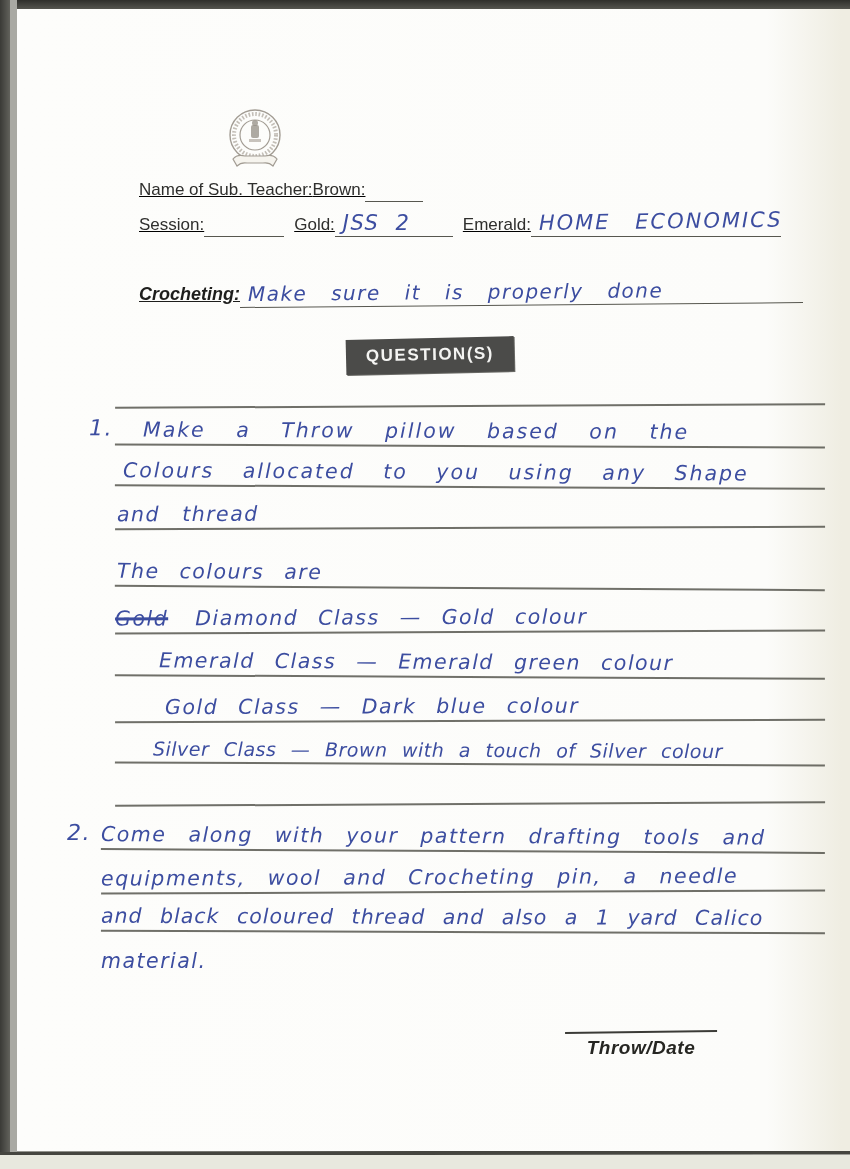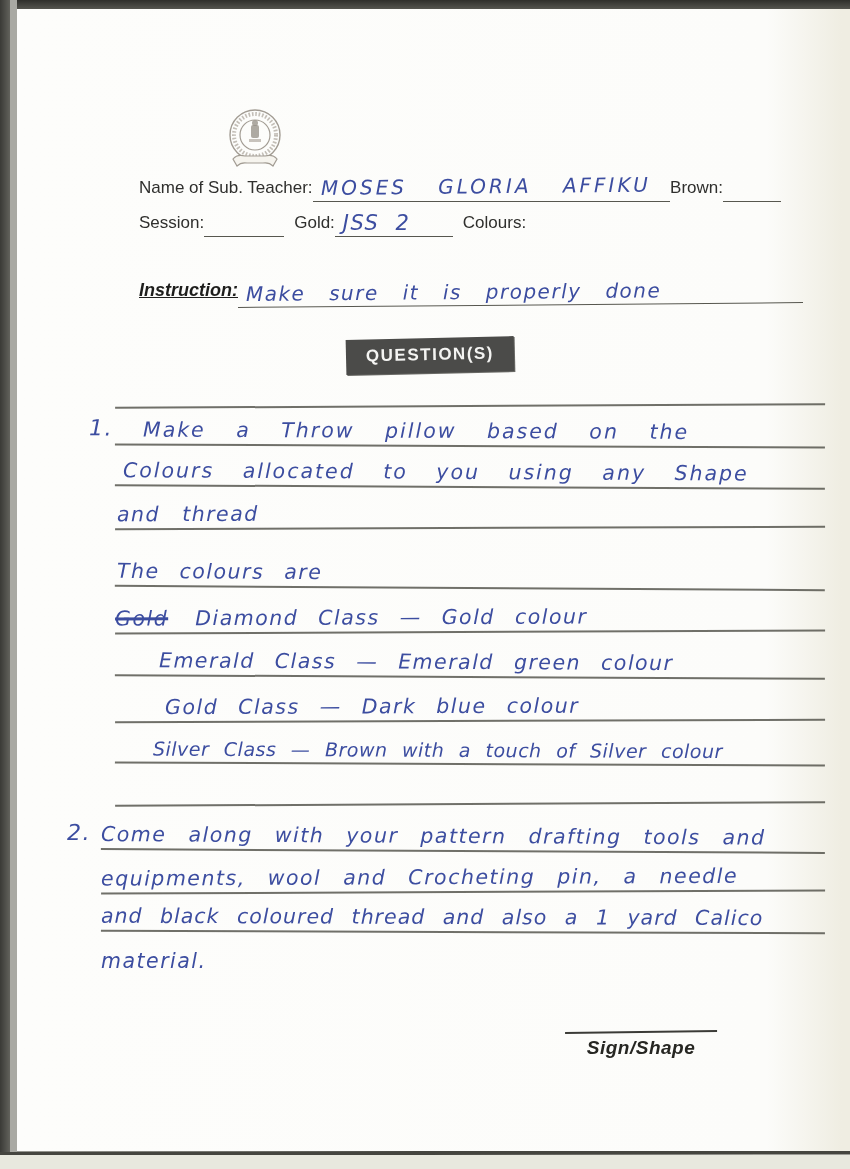--- a/index.html
+++ b/index.html
@@ -26,21 +26,21 @@
     text-align:center;font-size:23px;font-weight:bold;letter-spacing:.5px;color:#3a3a38;
   }
   .crest{position:absolute;left:206px;top:99px;width:64px;height:70px;}
   .form-title{
     position:absolute;left:334px;top:120px;
     font-family:"Liberation Serif",serif;font-weight:bold;font-size:17px;
     letter-spacing:1.5px;color:#46463f;
   }
 
   .printed{font-size:17px;color:#2f2f2d;}
-  .frow{position:absolute;display:flex;align-items:center;}
+  .frow{position:absolute;display:flex;align-items:flex-end;text-decoration:underline;}
   .frow .lbl{white-space:nowrap;padding-bottom:2px;}
   .blank{border-bottom:1.6px solid #57574f;position:relative;height:26px;}
   .hw{
     font-family:"DejaVu Sans",sans-serif;font-style:italic;color:#3c4da0;
     letter-spacing:1.5px;word-spacing:12px;
   }
   .blank .hw{position:absolute;bottom:1px;left:8px;white-space:nowrap;}
 
   .teacher-row{left:122px;top:166px;width:642px;}
   .teacher-blank{flex:1;}
@@ -131,43 +131,43 @@
       <rect x="28" y="17" width="8" height="13" rx="2" fill="#938d84" opacity="0.75"></rect>
       <circle cx="32" cy="15" r="3" fill="#938d84" opacity="0.75"></circle>
       <rect x="26" y="31" width="12" height="3" fill="#b0aaa1" opacity="0.7"></rect>
       <path d="M10 51 Q14 46 22 48 L42 48 Q50 46 54 51 L50 58 Q46 54 40 55 L24 55 Q18 54 14 58 Z" fill="#f6f4ee" stroke="#a29c93" stroke-width="1.2"></path>
     </svg>
   </div>
 
 
   <div class="frow teacher-row">
     <span class="lbl printed">Name of Sub. Teacher:</span>
-    <span class="blank teacher-blank">
-      <span class="hw name-hw">MOSES GLORIA AFFIKU</span>
-    </span>
     <span class="lbl printed">Brown:</span>
     <span class="blank term-blank">
       <span class="hw"></span>
     </span>
   </div>
 
   <div class="frow session-row">
     <span class="lbl printed">Session:</span>
     <span class="blank session-blank">
       <span class="hw"></span>
     </span>
     <span class="lbl printed" style="margin-left:10px;">Gold:</span>
     <span class="blank class-blank">
       <span class="hw class-hw">JSS 2</span>
     </span>
-    <span class="lbl printed" style="margin-left:10px;">Colours:</span>
+    <span class="lbl printed" style="margin-left:10px;">Emerald:</span>
+    <span class="blank subject-blank">
+      <span class="hw subject-hw">HOME ECONOMICS</span>
+    </span>
   </div>
 
   <div class="frow instruction-row">
-    <span class="instruction-lbl">Instruction:</span>
+    <span class="instruction-lbl">Crocheting:</span>
     <span class="blank instruction-blank">
       <span class="hw instruction-hw">Make sure it is properly done</span>
     </span>
   </div>
 
   <div class="badge">QUESTION(S)</div>
 
   <div class="qrows">
     <div class="row q1 r0"></div>
     <div class="row q1 r1">
@@ -208,16 +208,16 @@
     <div class="row r12">
       <span class="hw hwl">and black coloured thread and also a 1 yard Calico</span>
     </div>
     <div class="row noline r13">
       <span class="hw hwl">material.</span>
     </div>
   </div>
 
   <div class="footer">
     <div class="sign-line"></div>
-    <div class="sign-label">Sign/Shape</div>
+    <div class="sign-label">Throw/Date</div>
   </div>
 
 </div>
 
 </body></html>

